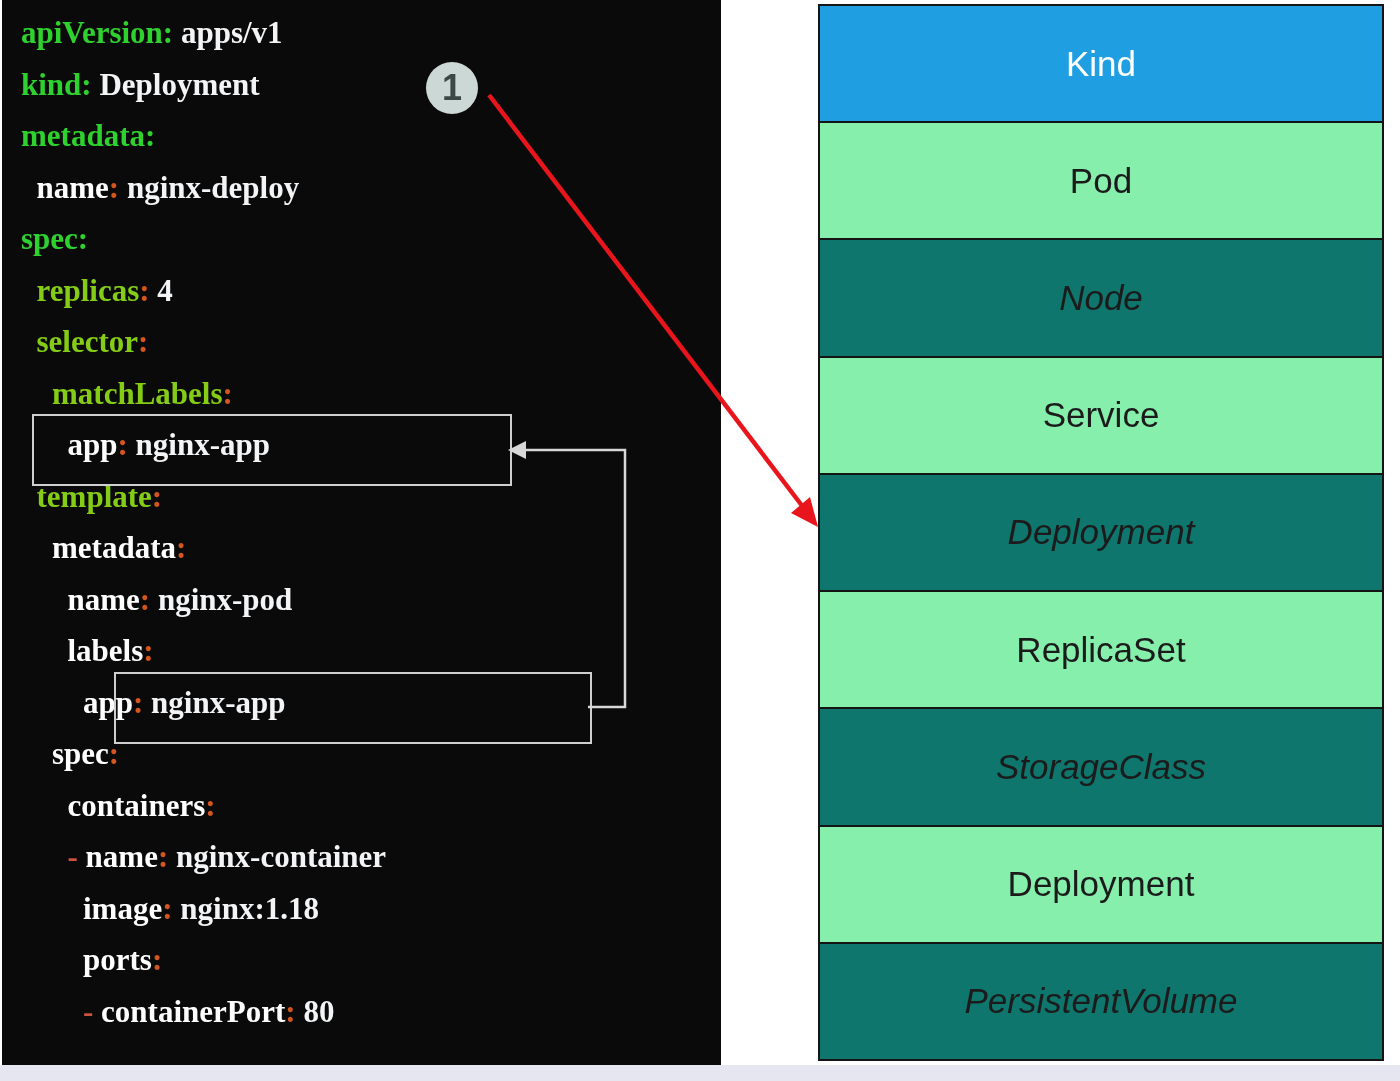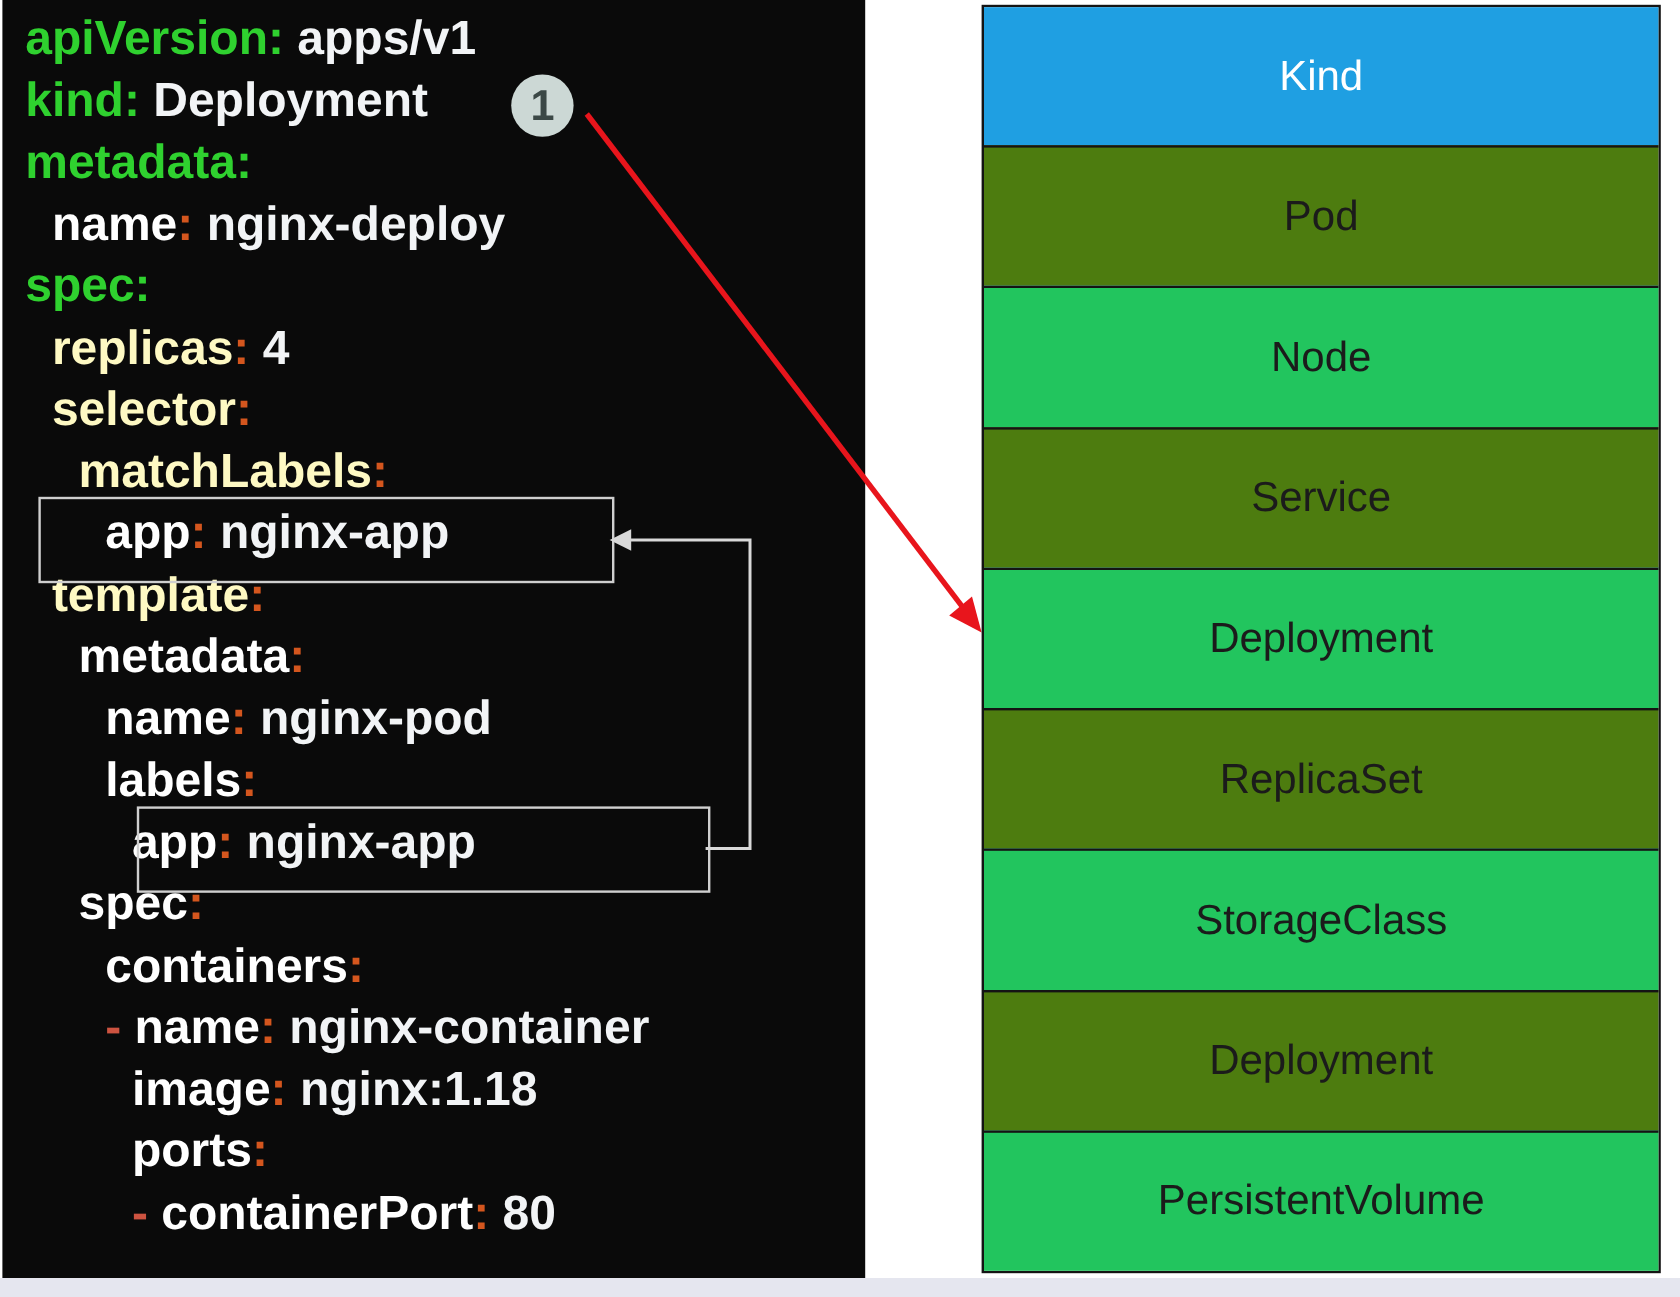--- a/index.html
+++ b/index.html
@@ -7,25 +7,25 @@
     width:1400px;height:1081px;position:relative;background:#ffffff;
     font-family:"Liberation Sans", sans-serif;overflow:hidden;
   }
   
   .code-panel{
     position:absolute;left:2px;top:0;width:719px;height:1065px;
     background:#0a0a0a;
   }
   .yaml-code{
     position:absolute;left:0;top:0;margin:0;padding:7px 0 0 19px;
-    font-family:Liberation Sans, sans-serif;
-    font-size:40px;font-weight:700;line-height:51.5px;white-space:pre;
+    font-family:Liberation Serif, serif;
+    font-size:31px;font-weight:700;line-height:51.5px;white-space:pre;
   }
   .tk-k0{color:#2fd12f;}          
-  .tk-k1{color:#fef9c3;}          
+  .tk-k1{color:#84cc16;}          
   .tk-k2{color:#ffffff;}          
   .tk-p0{color:#2fd12f;}          
   .tk-p1{color:#d4561e;}          
   .tk-v{color:#f2f4f6;}           
   .tk-d{color:#cd5340;}           
   
   .badge{
     position:absolute;left:424px;top:62px;width:52px;height:52px;
     background:#ccd8d5;border-radius:50%;
     display:flex;align-items:center;justify-content:center;
@@ -45,27 +45,27 @@
   }
   
   .kind-table{
     position:absolute;left:818px;top:4px;width:566px;height:1057px;
     display:flex;flex-direction:column;
     border:2px solid #141414;box-sizing:border-box;
     font-family:"Liberation Sans", sans-serif;
   }
   .krow{
     flex:1;display:flex;align-items:center;justify-content:center;
-    font-size:35px;color:#1b1b1b;background:#4d7c0f;
+    font-size:35px;color:#1b1b1b;background:#86efac;
     border-top:2px solid #141414;box-sizing:border-box;
   }
   .krow.header{
     border-top:none;background:#1f9fe2;color:#ffffff;
   }
-  .krow.blue{background:#22c55e;}
+  .krow.blue{background:#0f766e;font-style:italic;}
   
   .bottom-band{
     position:absolute;left:0;top:1065px;width:1400px;height:16px;
     background:#e5e6ef;
   }
 </style>
 </head>
 <body>
 
 <div class="code-panel">

